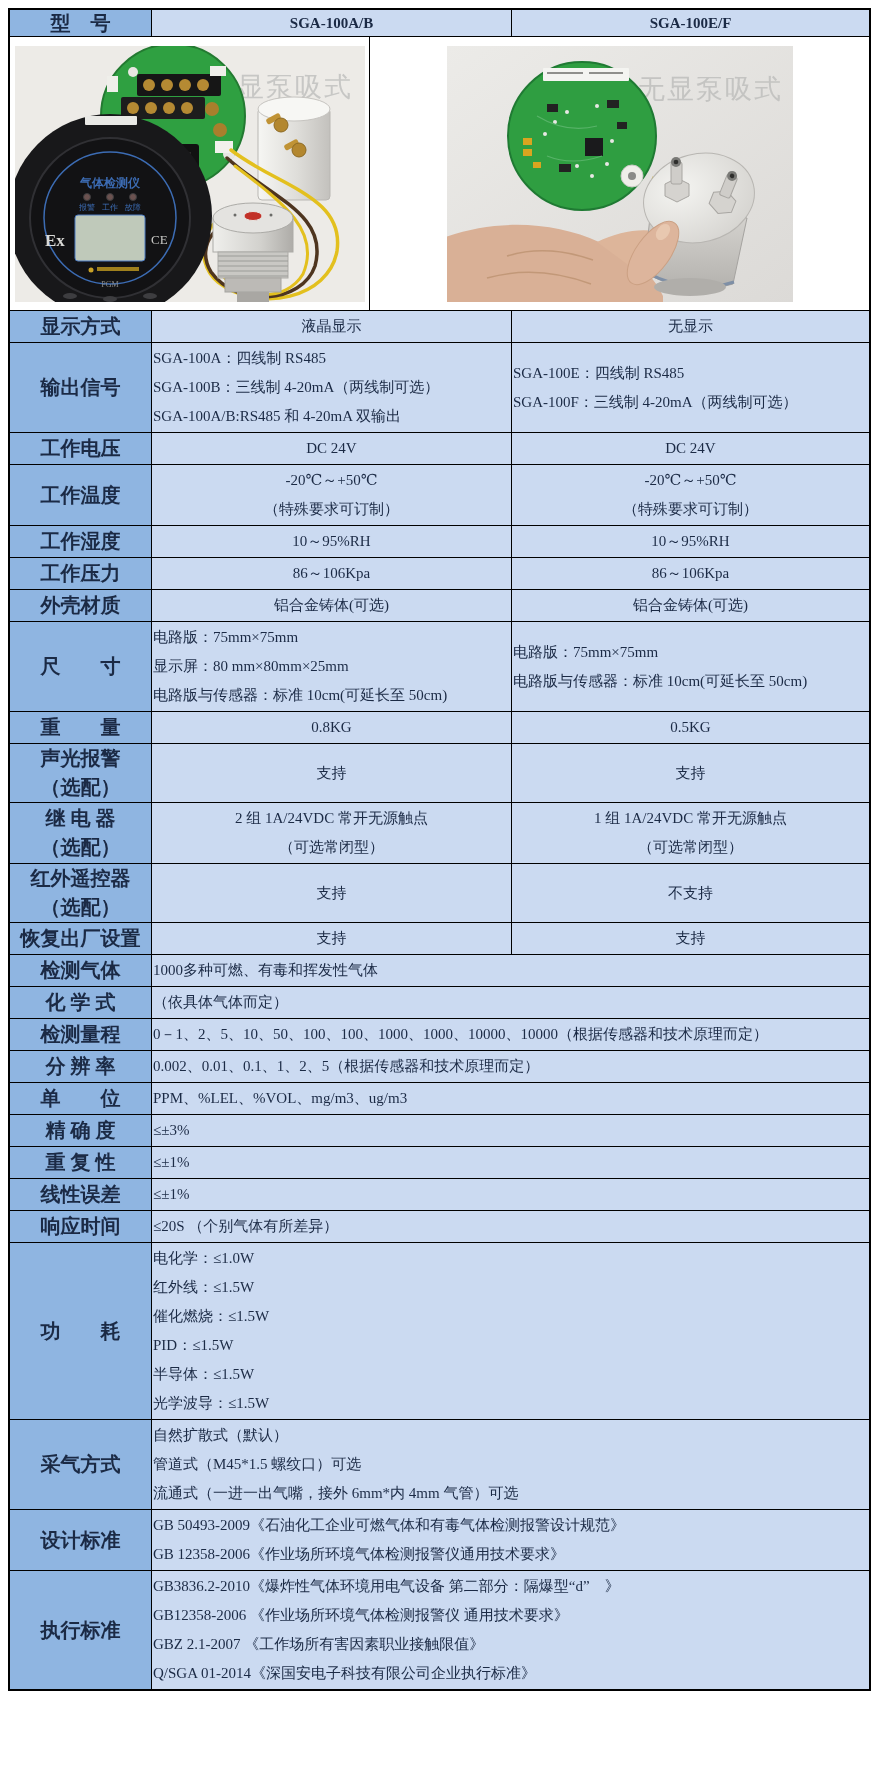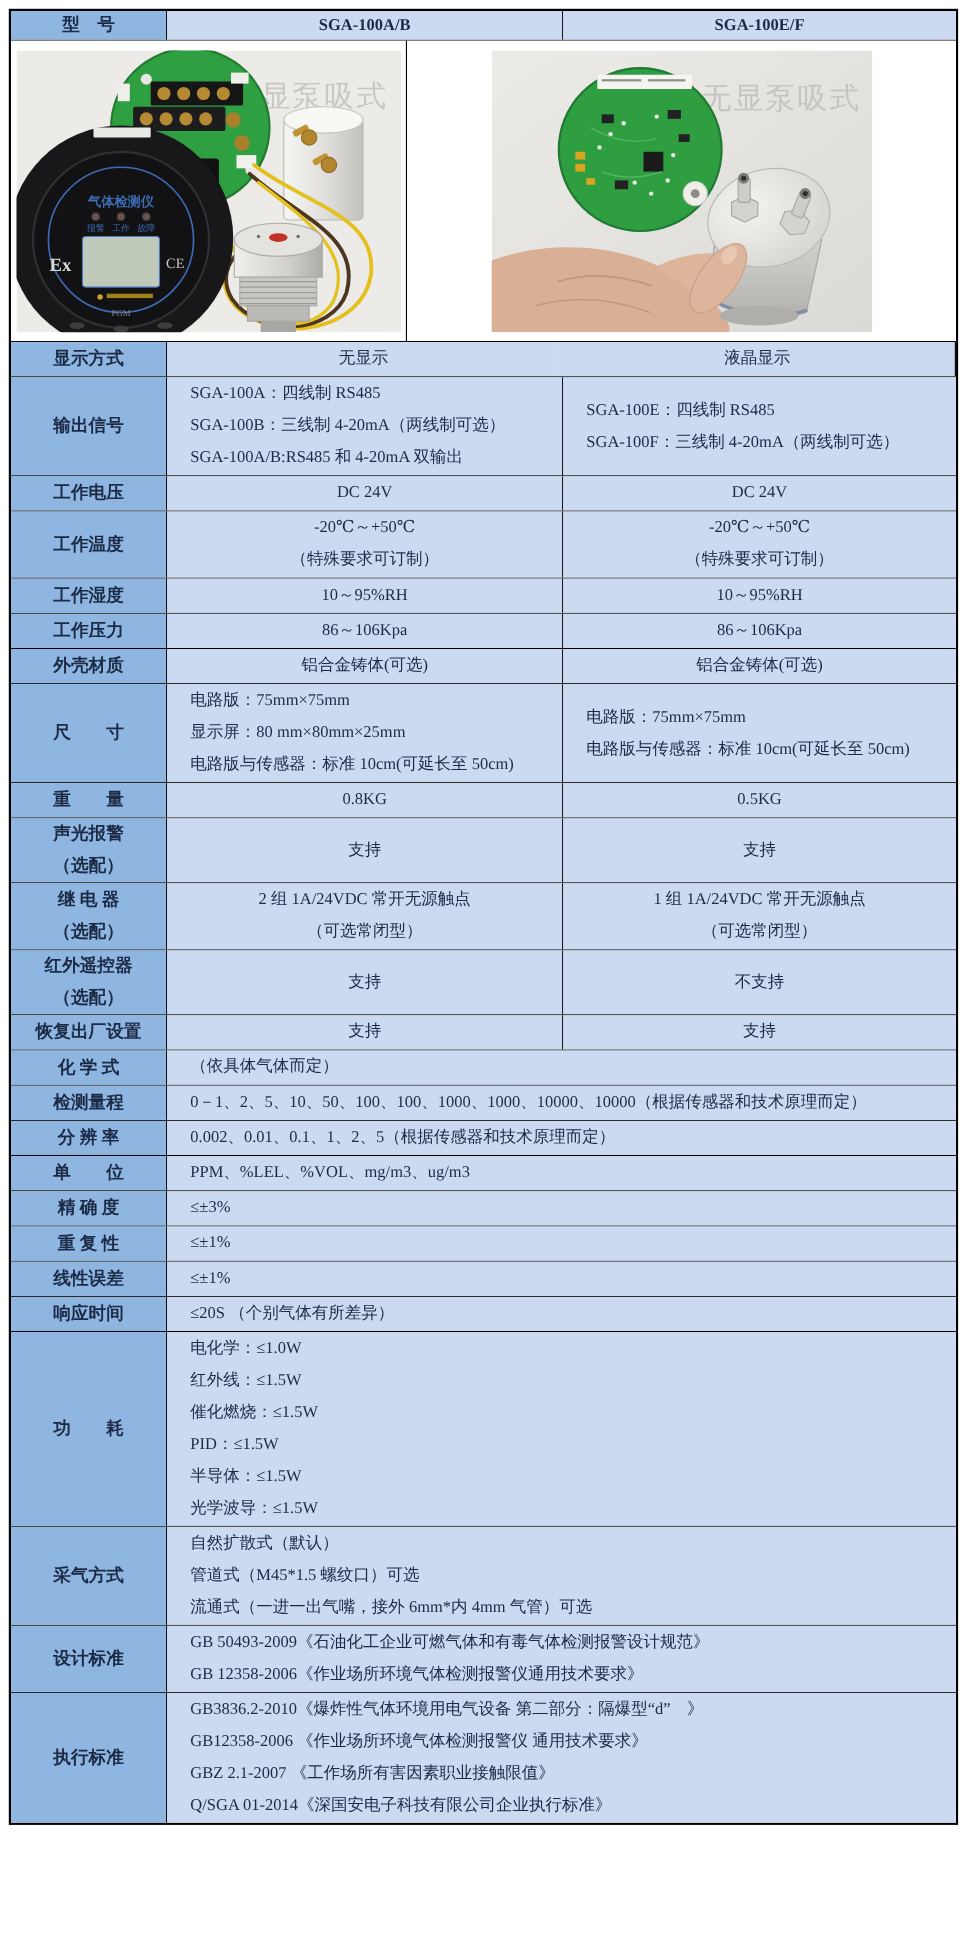--- a/index.html
+++ b/index.html
@@ -4,28 +4,28 @@
 <style>
   html,body { margin:0; padding:0; background:#fff; }
   .page { position:relative; width:881px; height:1768px; background:#fff; overflow:hidden;
           font-family:"Liberation Serif","DejaVu Serif",serif; color:#1B2A45; }
   .table { position:absolute; left:8px; top:8px; width:859px; border:2px solid #000; background:#fff; }
   .row { display:flex; border-bottom:1px solid #000; min-height:30px; align-items:stretch; }
   .row:last-child { border-bottom:none; }
   .cell { box-sizing:border-box; }
   .label-cell { width:142px; flex:0 0 142px; background:#8FB5E1; border-right:1px solid #000;
                 display:flex; flex-direction:column; justify-content:center; align-items:center;
-                text-align:center; font-weight:bold; font-size:16px; }
+                text-align:center; font-weight:bold; font-size:20px; }
   .value-cell { display:flex; flex-direction:column; justify-content:center;
                 font-size:15px; background:#CBDAF1; padding:1px 0; }
   .c1 { width:360px; flex:0 0 360px; border-right:1px solid #000; }
   .c2 { flex:1 1 auto; }
   .span2 { flex:1 1 auto; }
   .center { align-items:center; text-align:center;justify-content:center; }
-  .left { align-items:flex-start; text-align:left; padding-left:21px; padding-right:6px; }
+  .left { align-items:flex-start; text-align:left; padding-left:1px; padding-right:6px; }
   .line { line-height:29px; }
   .header-row { min-height:26px; }
   .header-row .line { line-height:24px; font-weight:bold; }
   .photo-row { height:273px; }
   .photo-cell { background:#ffffff; display:flex; align-items:center; justify-content:center; }
   .photo-cell svg { display:block; }
 </style>
 </head>
 <body>
 
@@ -219,25 +219,25 @@
             <ellipse cx="216" cy="186" rx="6" ry="9" fill="#E8C8B0" transform="rotate(36 216 186)"></ellipse>
           </g>
         </svg>
       </div>
     </div>
 
   <div class="row">
     <div class="cell label-cell">
           <div class="line">显示方式</div>
         </div>
-  <div class="cell value-cell center c2">
+  <div class="cell value-cell center c1">
+          <div class="line">液晶显示</div>
+        </div>
+        <div class="cell value-cell center c2">
           <div class="line">无显示</div>
-        </div>
-        <div class="cell value-cell center c1">
-          <div class="line">液晶显示</div>
         </div>
       </div>
       <div class="row">
     <div class="cell label-cell">
           <div class="line">输出信号</div>
         </div>
   <div class="cell value-cell left c1">
           <div class="line">SGA-100A：四线制 RS485</div>
           <div class="line">SGA-100B：三线制 4-20mA（两线制可选）</div>
           <div class="line">SGA-100A/B:RS485 和 4-20mA 双输出</div>
@@ -369,20 +369,28 @@
       </div>
       <div class="row">
     <div class="cell label-cell">
           <div class="line">恢复出厂设置</div>
         </div>
   <div class="cell value-cell center c1">
           <div class="line">支持</div>
         </div>
         <div class="cell value-cell center c2">
           <div class="line">支持</div>
+        </div>
+      </div>
+      <div class="row">
+    <div class="cell label-cell">
+          <div class="line">检测气体</div>
+        </div>
+  <div class="cell value-cell left span2">
+          <div class="line">1000多种可燃、有毒和挥发性气体</div>
         </div>
       </div>
       <div class="row">
     <div class="cell label-cell">
           <div class="line">化 学 式</div>
         </div>
   <div class="cell value-cell left span2">
           <div class="line">（依具体气体而定）</div>
         </div>
       </div>

